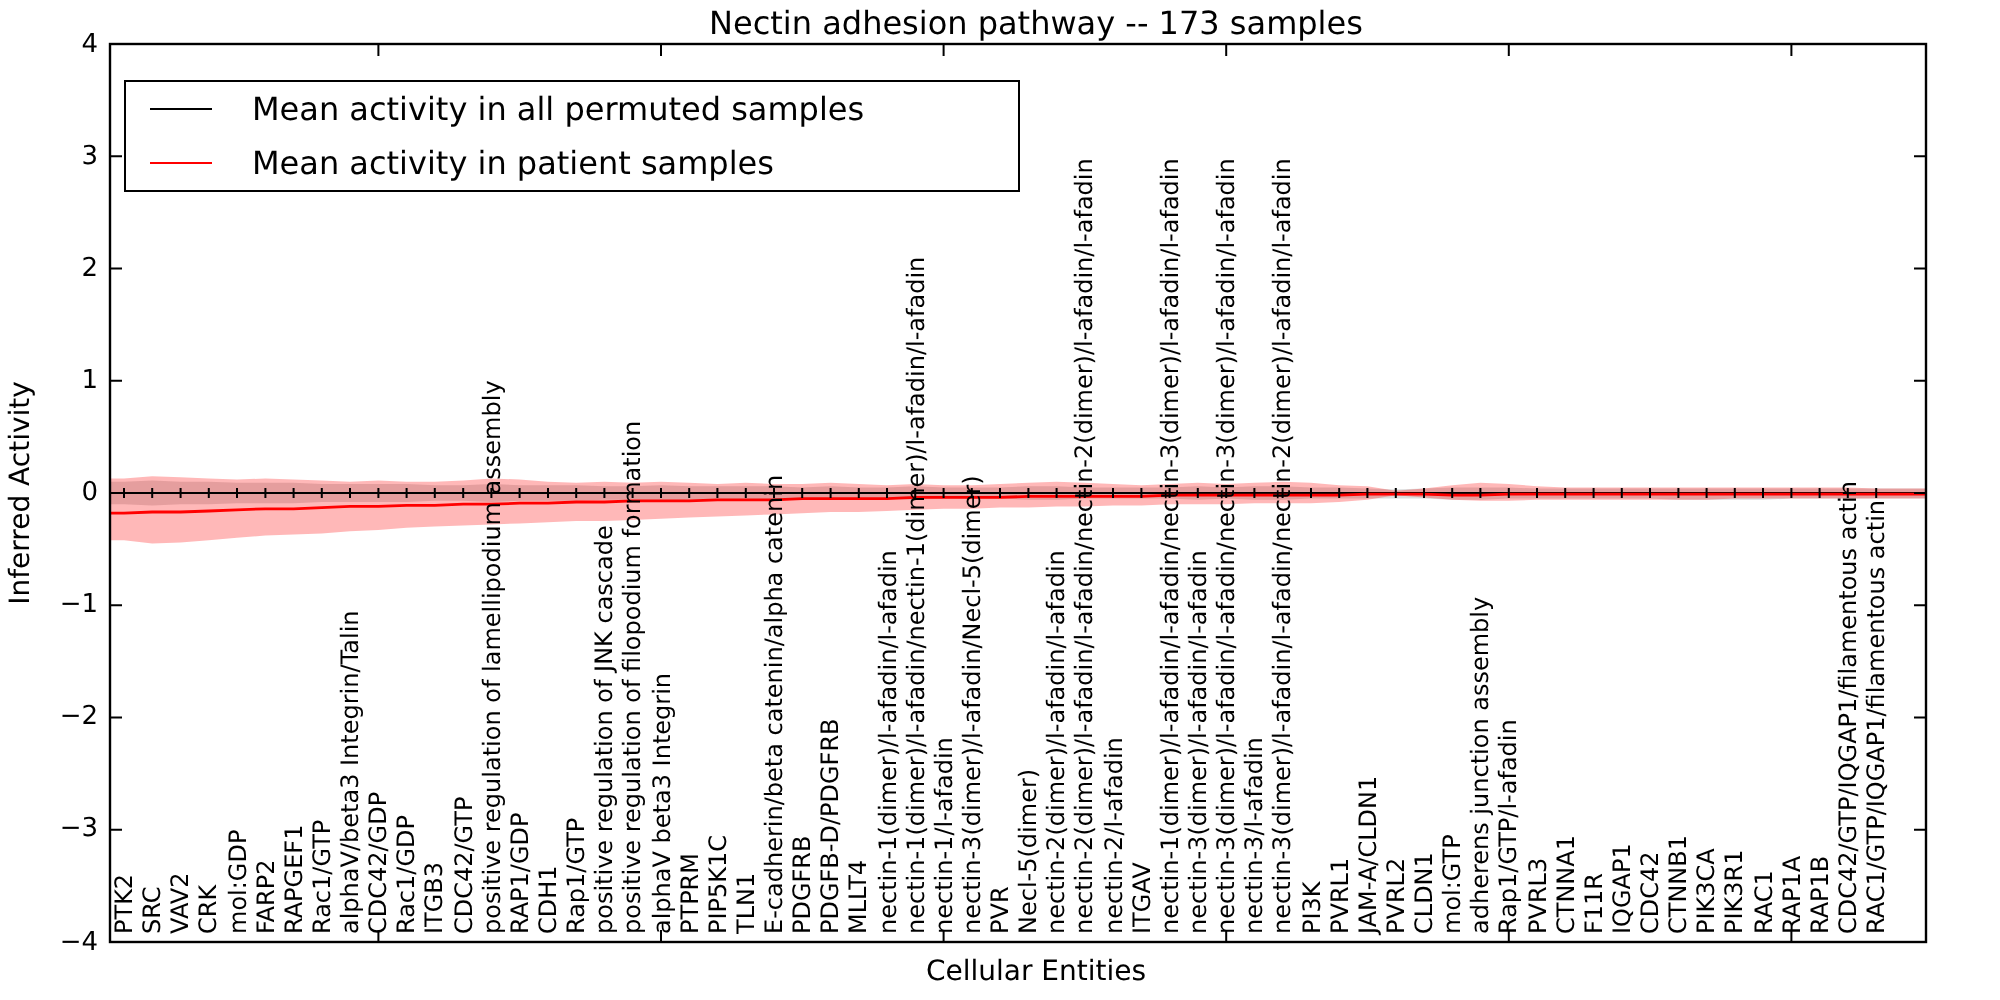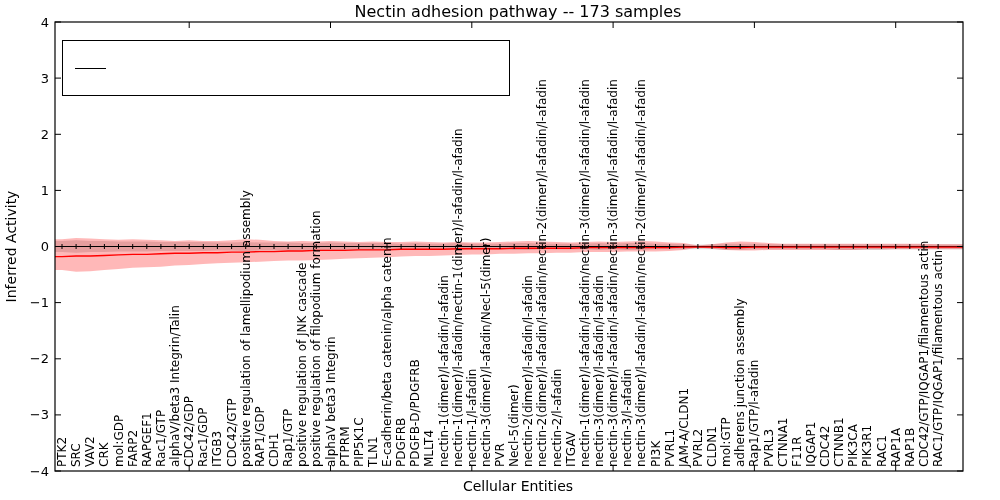--- a/index.html
+++ b/index.html
@@ -108,15 +108,20 @@
       <div class="ytick" style="left: 15px; top: 351.3px;">−2</div>
       <div class="ytick" style="left: 15px; top: 407.4px;">−3</div>
       <div class="ytick" style="left: 15px; top: 463.5px;">−4</div>
     </div>
   <div class="title">Nectin adhesion pathway -- 173 samples</div>
   <div class="xlabel">Cellular Entities</div>
   <div class="ylabel">Inferred Activity</div>
   <div id="legend">
     <div class="legend-row">
       <div class="legend-swatch" style="border-top-color:#000;"></div>
+      <span class="legend-label">Mean activity in all permuted samples</span>
+    </div>
+    <div class="legend-row">
+      <div class="legend-swatch" style="border-top-color:#f00;"></div>
+      <span class="legend-label">Mean activity in patient samples</span>
     </div>
   </div>
 </div>
 
 </body></html>

